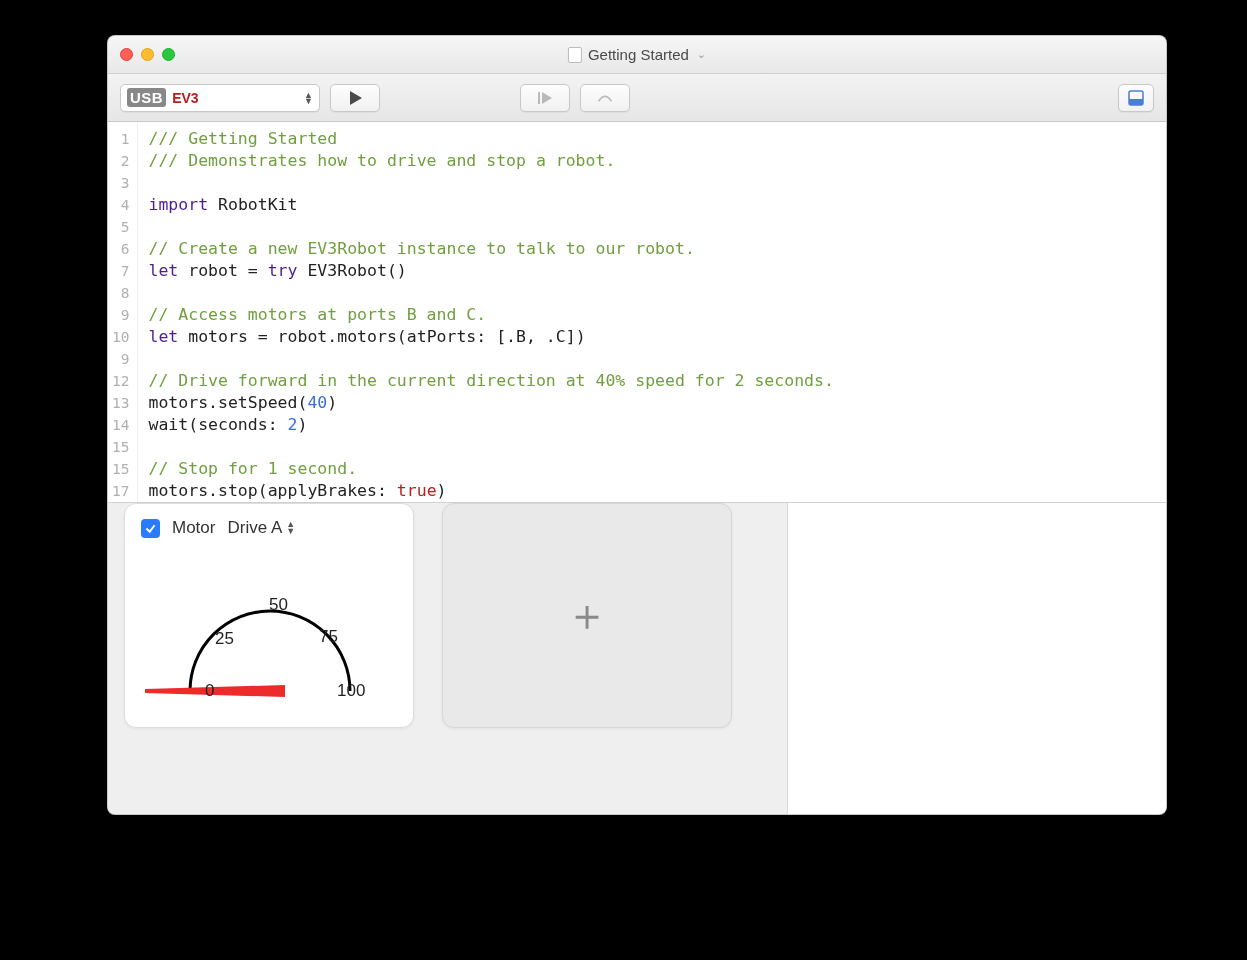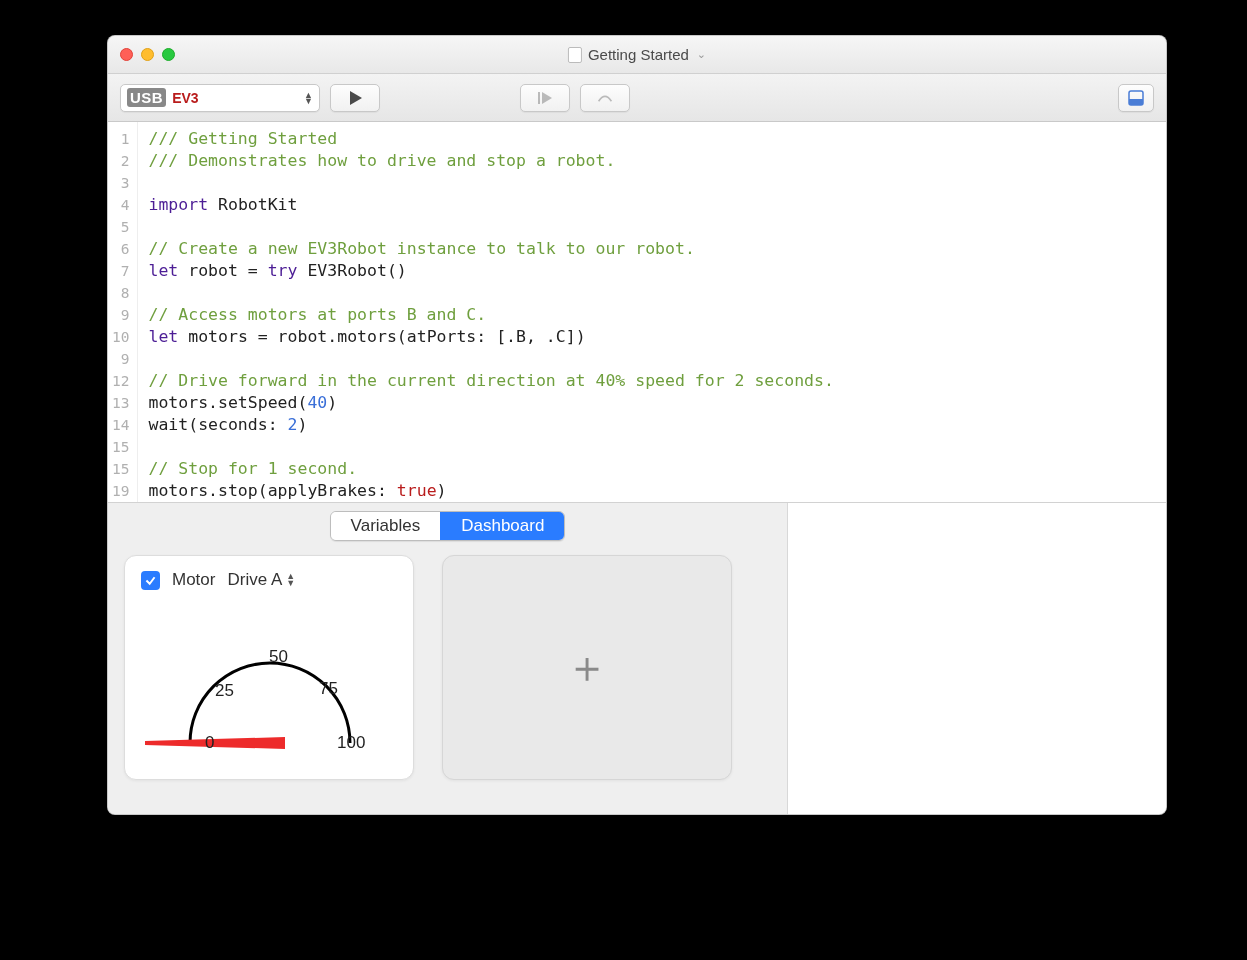--- a/index.html
+++ b/index.html
@@ -172,33 +172,27 @@
         <div>7</div>
         <div>8</div>
         <div>9</div>
         <div>10</div>
         <div>9</div>
         <div>12</div>
         <div>13</div>
         <div>14</div>
         <div>15</div>
         <div>15</div>
-        <div>19</div>
+        <div>17</div>
       </div>
     <div class="code" id="code"><div class="line"><span class="c-comment">/// Getting Started</span></div><div class="line"><span class="c-comment">/// Demonstrates how to drive and stop a robot.</span></div><div class="line">&nbsp;</div><div class="line"><span class="c-keyword">import</span><span class="c-ident"> RobotKit</span></div><div class="line">&nbsp;</div><div class="line"><span class="c-comment">// Create a new EV3Robot instance to talk to our robot.</span></div><div class="line"><span class="c-keyword">let</span><span class="c-ident"> robot = </span><span class="c-keyword">try</span><span class="c-ident"> EV3Robot()</span></div><div class="line">&nbsp;</div><div class="line"><span class="c-comment">// Access motors at ports B and C.</span></div><div class="line"><span class="c-keyword">let</span><span class="c-ident"> motors = robot.motors(atPorts: [.B, .C])</span></div><div class="line">&nbsp;</div><div class="line"><span class="c-comment">// Drive forward in the current direction at 40% speed for 2 seconds.</span></div><div class="line"><span class="c-ident">motors.setSpeed(</span><span class="c-num">40</span><span class="c-ident">)</span></div><div class="line"><span class="c-ident">wait(seconds: </span><span class="c-num">2</span><span class="c-ident">)</span></div><div class="line">&nbsp;</div><div class="line"><span class="c-comment">// Stop for 1 second.</span></div><div class="line"><span class="c-ident">motors.stop(applyBrakes: </span><span class="c-kwtrue">true</span><span class="c-ident">)</span></div></div>
   </div>
 
   <div class="bottom">
     <div class="bottom-left">
-      <div class="seg">
-        <div class="seg-group">
-          <button class="seg-btn">Variables</button>
-          <button class="seg-btn active">Dashboard</button>
-        </div>
-      </div>
       <div class="cards">
         <div class="card">
           <div class="hdr">
             <span class="chk">
               <svg viewBox="0 0 16 16">
                   <polyline points="3,8 7,12 13,4" fill="none" stroke="#fff" stroke-width="2.4"></polyline>
                 </svg>
             </span>
             <span>Motor</span>
             <span class="port">

